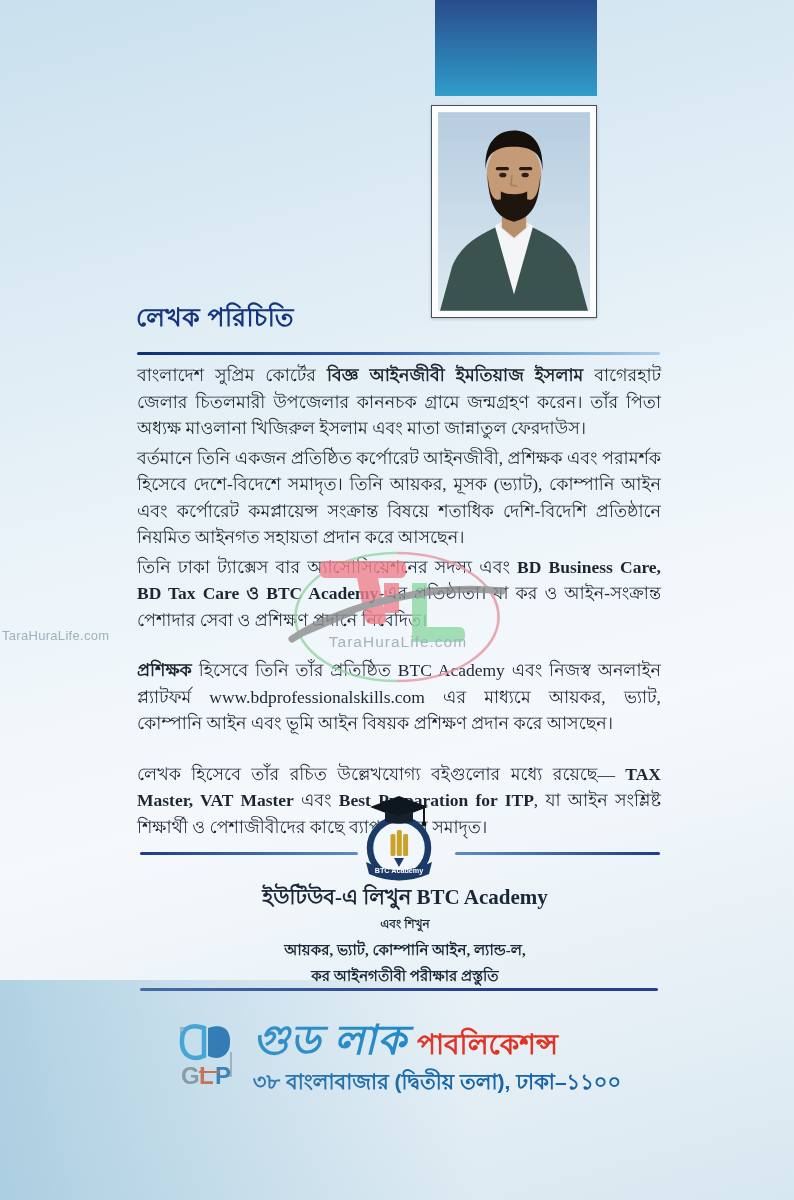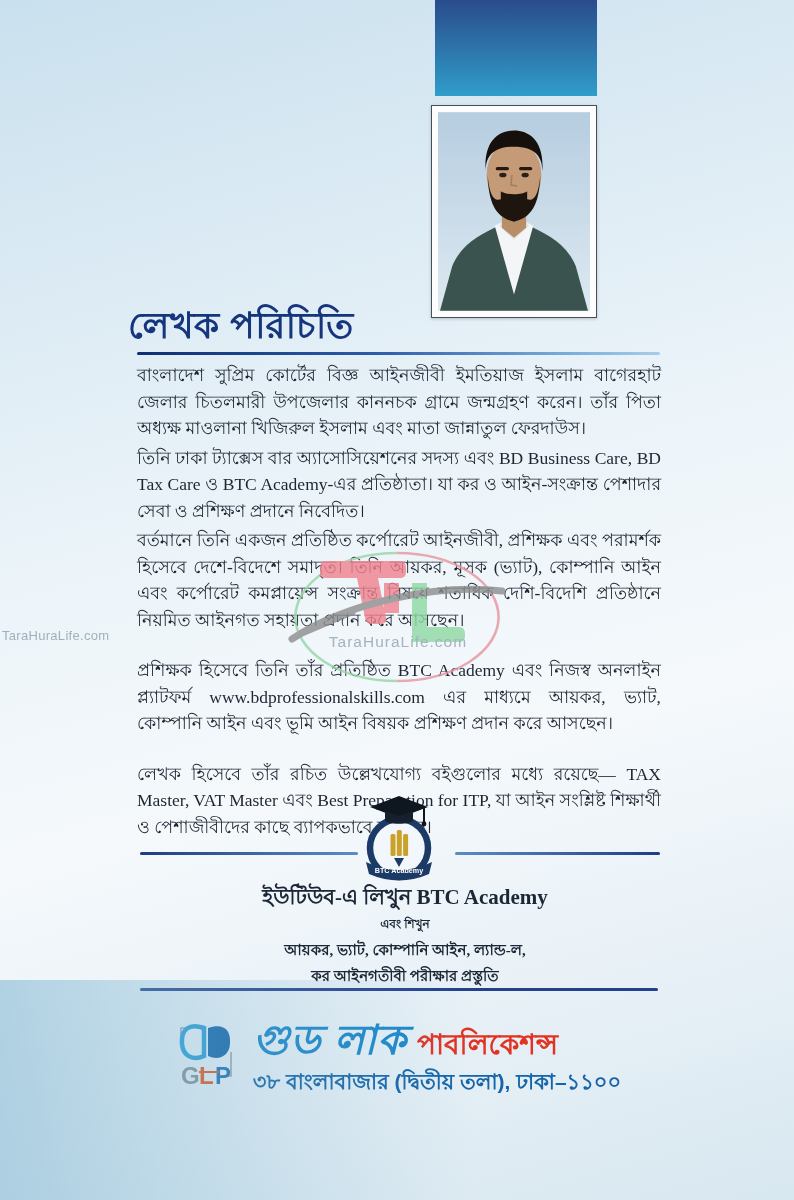--- a/index.html
+++ b/index.html
@@ -20,37 +20,37 @@
     position:absolute;left:435px;top:0;width:162px;height:96px;
     background:linear-gradient(180deg,#2a4c8c 0%,#2d78ad 55%,#2f9dcb 100%);
   }
   .photo-frame{
     position:absolute;left:431px;top:105px;width:152px;height:199px;
     background:#fdfdfd;border:1.5px solid #4a4f55;padding:6px;
     box-shadow:0 1px 3px rgba(40,60,80,.25);
   }
   .photo-frame svg{display:block;width:100%;height:100%;}
   .heading{
-    position:absolute;left:128px;top:298px;
-    font-family:"Liberation Sans", sans-serif;
-    font-weight:bold;font-size:36px;color:#15357d;letter-spacing:.5px;
+    position:absolute;left:136px;top:298px;
+    font-family:"Liberation Sans", sans-serif;
+    font-weight:bold;font-size:25px;color:#15357d;letter-spacing:.5px;
   }
   .rule1{
     position:absolute;left:137px;top:352px;width:523px;height:3px;
     background:linear-gradient(90deg,#0e2f72 0%,#2b5aa8 45%,#7fb3dd 85%,#a8cce8 100%);
     border-radius:2px;
   }
   .bio{
     position:absolute;left:137px;top:362px;width:524px;
     font-size:17.5px;line-height:26.5px;color:#1d2531;
     text-align:justify;
   }
   .bio p{margin:0 0 3px 0;}
   .bio p.gap{margin-top:24px;}
-  .b{font-weight:normal;}
+  .b{font-weight:bold;}
   .watermark{position:absolute;left:288px;top:543px;width:218px;height:148px;opacity:.8;pointer-events:none;}
   .wm-left{
     position:absolute;left:2px;top:628px;
     font-family:"Liberation Sans", sans-serif;
     font-size:13px;color:#93a4b0;opacity:.85;letter-spacing:.3px;
   }
   .rule-logo{position:absolute;top:852px;height:2.5px;background:linear-gradient(90deg,#1c3d86,#5d8cc4);border-radius:2px;}
   .rule-logo.left{left:140px;width:218px;}
   .rule-logo.right{left:455px;width:205px;background:linear-gradient(90deg,#5d8cc4,#1c3d86);}
   .btc-logo{position:absolute;left:354px;top:794px;width:90px;height:96px;}
@@ -121,22 +121,22 @@
       <ellipse cx="86" cy="62" rx="3.6" ry="2.3" fill="#2a2019"></ellipse>
       <path d="M73,62 L72,72 L78,73" stroke="#a87f5c" stroke-width="1.6" fill="none"></path>
     </svg>
   </div>
 
   <div class="heading">লেখক পরিচিতি</div>
   <div class="rule1"></div>
 
   <div class="bio">
     <p><span>বাংলাদেশ সুপ্রিম কোর্টের </span><span class="b">বিজ্ঞ আইনজীবী ইমতিয়াজ ইসলাম</span><span> বাগেরহাট জেলার চিতলমারী উপজেলার কাননচক গ্রামে জন্মগ্রহণ করেন। তাঁর পিতা অধ্যক্ষ মাওলানা খিজিরুল ইসলাম এবং মাতা জান্নাতুল ফেরদাউস।</span></p>
+    <p><span>বর্তমানে তিনি একজন প্রতিষ্ঠিত কর্পোরেট আইনজীবী, প্রশিক্ষক এবং পরামর্শক হিসেবে দেশে-বিদেশে সমাদৃত। তিনি আয়কর, মূসক (ভ্যাট), কোম্পানি আইন এবং কর্পোরেট কমপ্লায়েন্স সংক্রান্ত বিষয়ে শতাধিক দেশি-বিদেশি প্রতিষ্ঠানে নিয়মিত আইনগত সহায়তা প্রদান করে আসছেন।</span></p>
     <p><span>তিনি ঢাকা ট্যাক্সেস বার অ্যাসোসিয়েশনের সদস্য এবং </span><span class="b">BD Business Care, BD Tax Care ও BTC Academy</span><span>-এর প্রতিষ্ঠাতা। যা কর ও আইন-সংক্রান্ত পেশাদার সেবা ও প্রশিক্ষণ প্রদানে নিবেদিত।</span></p>
-    <p><span>বর্তমানে তিনি একজন প্রতিষ্ঠিত কর্পোরেট আইনজীবী, প্রশিক্ষক এবং পরামর্শক হিসেবে দেশে-বিদেশে সমাদৃত। তিনি আয়কর, মূসক (ভ্যাট), কোম্পানি আইন এবং কর্পোরেট কমপ্লায়েন্স সংক্রান্ত বিষয়ে শতাধিক দেশি-বিদেশি প্রতিষ্ঠানে নিয়মিত আইনগত সহায়তা প্রদান করে আসছেন।</span></p>
     <p class="gap"><span class="b">প্রশিক্ষক</span><span> হিসেবে তিনি তাঁর প্রতিষ্ঠিত BTC Academy এবং নিজস্ব অনলাইন প্ল্যাটফর্ম www.bdprofessionalskills.com এর মাধ্যমে আয়কর, ভ্যাট, কোম্পানি আইন এবং ভূমি আইন বিষয়ক প্রশিক্ষণ প্রদান করে আসছেন।</span></p>
     <p class="gap"><span>লেখক হিসেবে তাঁর রচিত উল্লেখযোগ্য বইগুলোর মধ্যে রয়েছে— </span><span class="b">TAX Master, VAT Master</span><span> এবং </span><span class="b">Best Preparation for ITP</span><span>, যা আইন সংশ্লিষ্ট শিক্ষার্থী ও পেশাজীবীদের কাছে ব্যাপকভাবে সমাদৃত।</span></p>
   </div>
 
   <div class="wm-left">TaraHuraLife.com</div>
   <svg class="watermark" viewBox="0 0 218 148">
     <path d="M109,10 A100,63 0 0 0 109,138" fill="none" stroke="#96d6a6" stroke-width="2.6"></path>
     <path d="M109,138 A100,63 0 0 0 109,10" fill="none" stroke="#e795a0" stroke-width="2.6"></path>
 
     <g fill="#f0818e">

